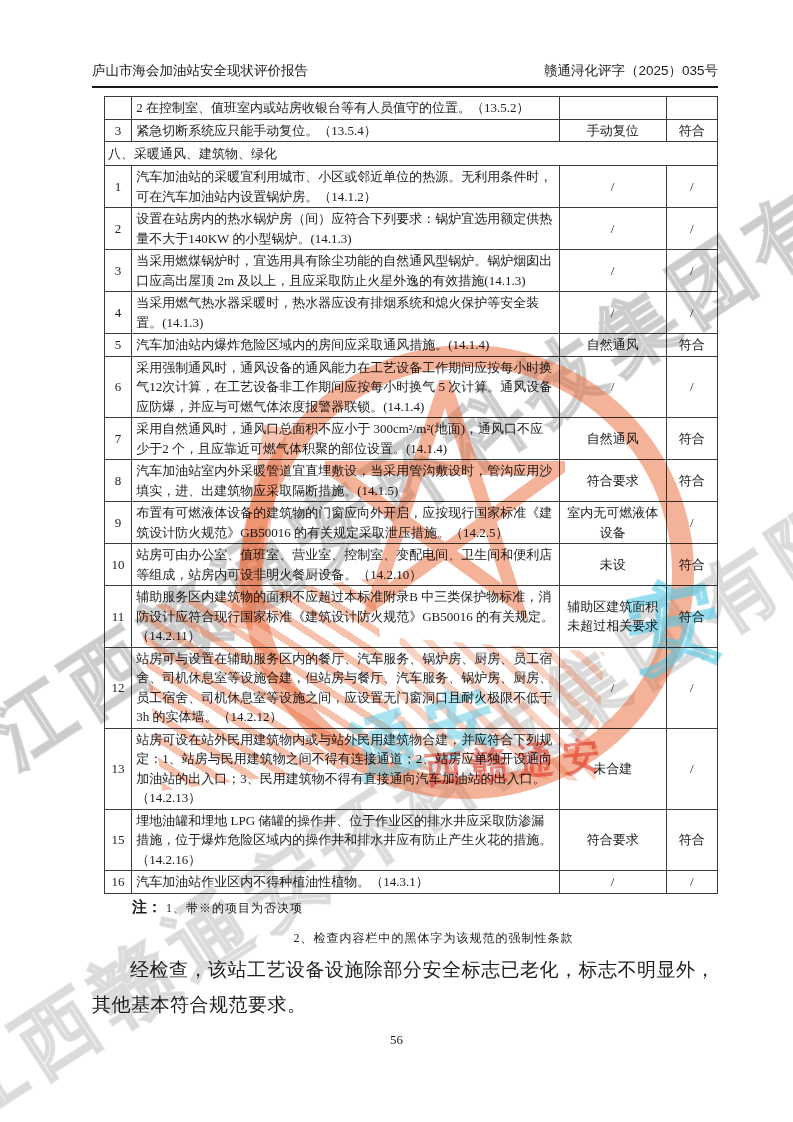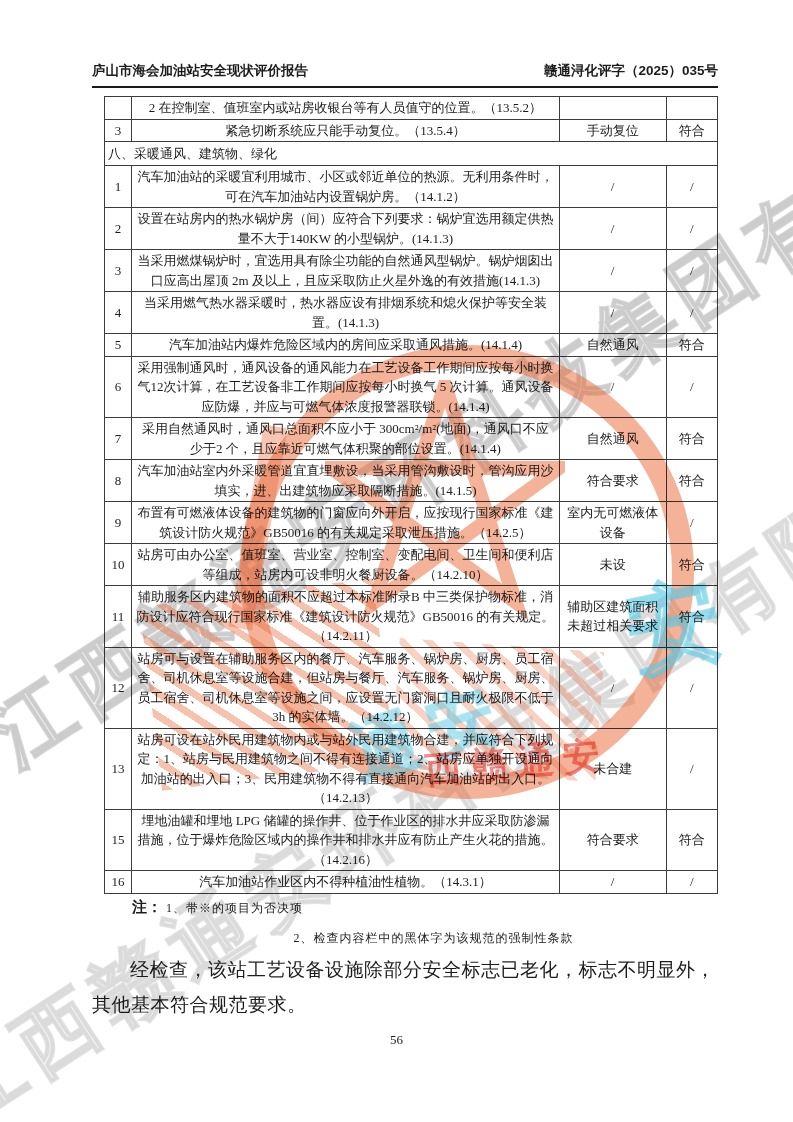--- a/index.html
+++ b/index.html
@@ -10,41 +10,41 @@
     margin:0 auto;
     overflow:hidden;
     font-family:"Liberation Serif", serif;
     color:#1c1c1c;
   }
   
   .doc-header{
     position:absolute;left:92px;top:62px;width:626px;
     display:flex;justify-content:space-between;align-items:flex-end;
     font-family:"Liberation Sans", sans-serif;
-    font-weight:bold;font-size:13.5px;
+    font-weight:normal;font-size:13.5px;
     padding-bottom:6px;border-bottom:2px solid #1a1a1a;
   }
   
   .check-table{
     position:absolute;left:104px;top:96px;width:614px;
     border-collapse:collapse;table-layout:fixed;
   }
   .check-table td{
     border:1px solid #3c3c3c;
     font-size:13px;line-height:19.5px;
     padding:1px 3px;
     vertical-align:middle;
     word-break:break-all;
   }
   .col-seq{width:27px;}
   .col-content{width:424px;}
   .col-record{width:106px;}
   .col-conclusion{width:51px;}
   td.seq,td.record,td.conclusion{text-align:center;}
-  td.content{text-align:center;padding:1px 4px;margin-left:40px;}
+  td.content{text-align:left;padding:1px 4px;margin-left:40px;}
   tr.section-row td{text-align:left;height:21px;}
   tr.cols-row td{text-align:center;height:21px;}
   
   .notes{position:absolute;left:132px;top:898px;width:560px;}
   .note-line{display:flex;align-items:baseline;}
   .note-label{font-size:15px;font-weight:bold;margin-right:4px;}
   .note-text{font-size:12px;letter-spacing:1px;}
   .note-line2{margin-left:43px;margin-top:13px;justify-content:center;}
   .summary{
     position:absolute;left:92px;top:952px;width:628px;

